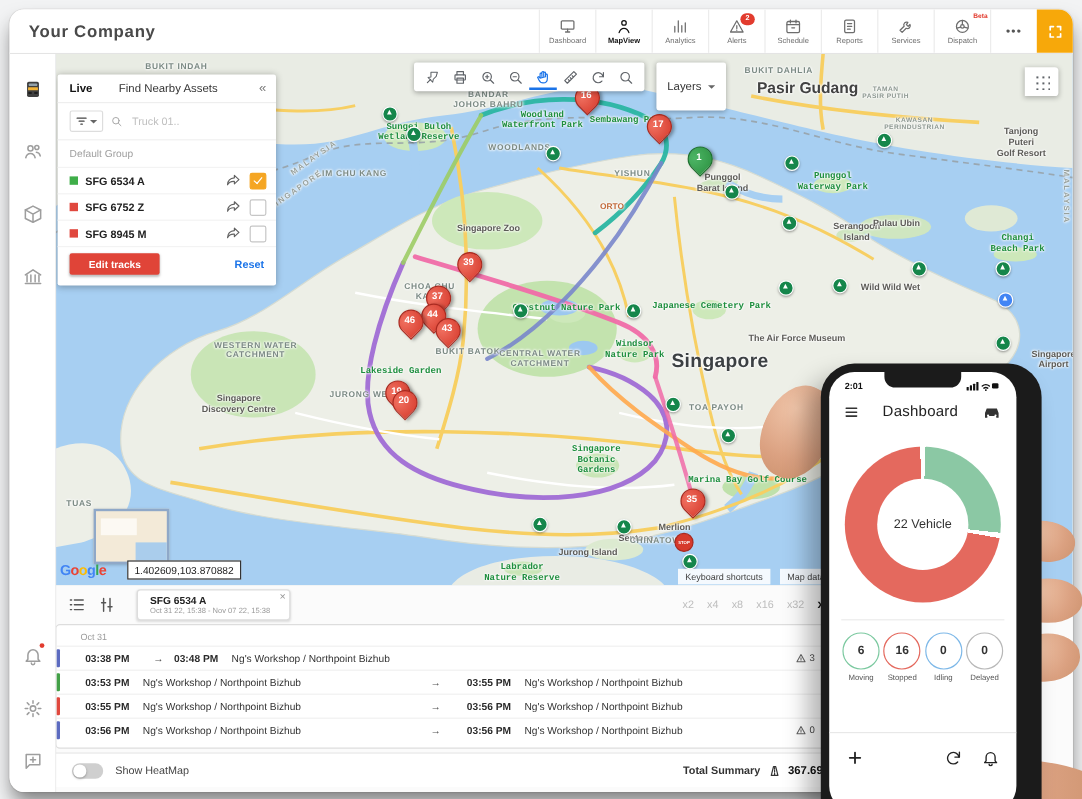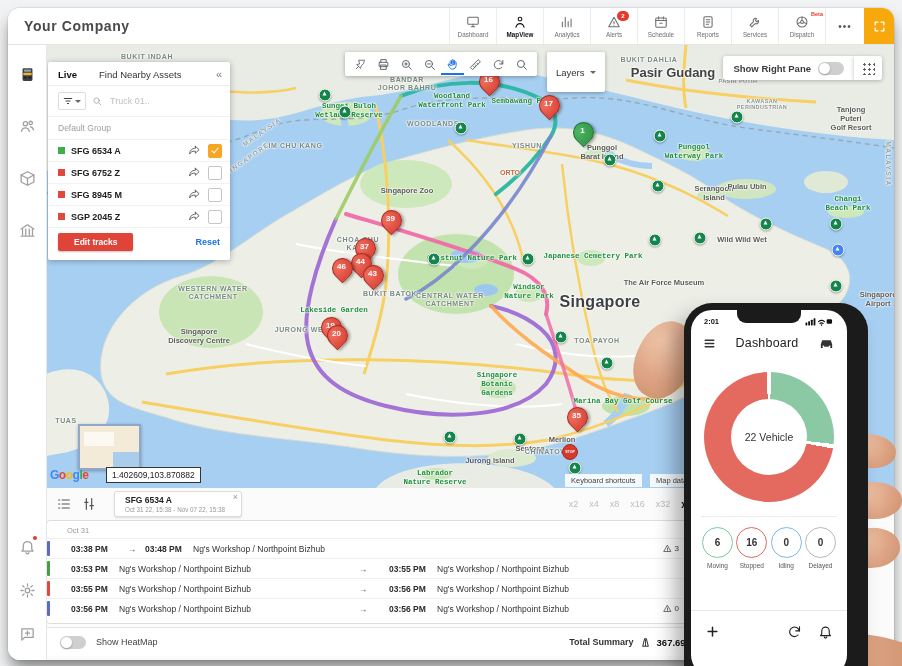--- a/index.html
+++ b/index.html
@@ -597,24 +597,20 @@
                 <circle cx="11" cy="11" r="6.5"></circle>
                 <path d="M16 16l5 5"></path>
               </svg>
             </span>
           </span>
         </div>
       <div class="layers">
         <span>Layers</span>
         <span class="caretdn"></span>
       </div>
-      <div class="srp">
-        <span>Show Right Pane</span>
-        <span class="toggle"></span>
-      </div>
       <div class="gridchip">
         <span class="griddots"></span>
       </div>
 
       <div class="apanel">
         <div class="ptabs">
           <span class="ptab active">Live</span>
           <span class="ptab">Find Nearby Assets</span>
           <span class="pcollapse">«</span>
         </div>
@@ -653,30 +649,20 @@
               <span class="ic vshare">
                 <svg viewBox="0 0 24 24">
                   <path d="M13.5 4l7 6.5-7 6.5v-3.8c-5.5-.4-8.6 1.6-10.5 5.3.3-6.4 3.6-10.3 10.5-10.8z"></path>
                 </svg>
               </span>
               <span class="vchk"></span>
             </div>
             <div class="vrow">
               <span class="vsq" style="background: rgb(224, 72, 62);"></span>
               <span class="vname">SFG 8945 M</span>
-              <span class="ic vshare">
-                <svg viewBox="0 0 24 24">
-                  <path d="M13.5 4l7 6.5-7 6.5v-3.8c-5.5-.4-8.6 1.6-10.5 5.3.3-6.4 3.6-10.3 10.5-10.8z"></path>
-                </svg>
-              </span>
-              <span class="vchk"></span>
-            </div>
-            <div class="vrow">
-              <span class="vsq" style="background: rgb(224, 72, 62);"></span>
-              <span class="vname">SGP 2045 Z</span>
               <span class="ic vshare">
                 <svg viewBox="0 0 24 24">
                   <path d="M13.5 4l7 6.5-7 6.5v-3.8c-5.5-.4-8.6 1.6-10.5 5.3.3-6.4 3.6-10.3 10.5-10.8z"></path>
                 </svg>
               </span>
               <span class="vchk"></span>
             </div>
           </div>
         <div class="pactions">
           <button class="edittracks">Edit tracks</button>

